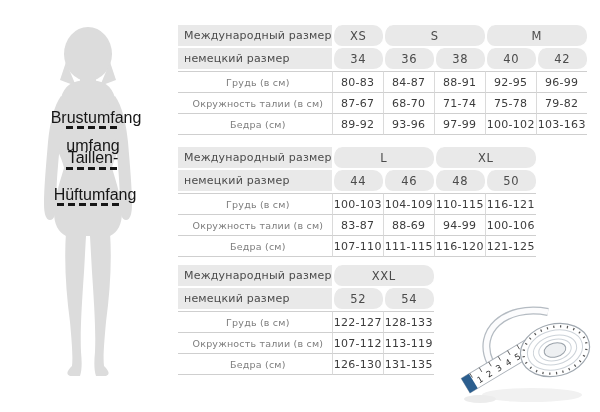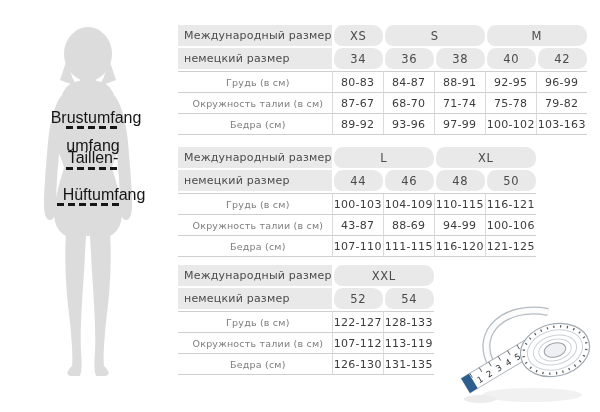--- a/index.html
+++ b/index.html
@@ -28,21 +28,21 @@
   #table-3 { left:178px; top:265px; }
 
   
   #silhouette { position:absolute; left:18px; top:22px; z-index:1; }
   .fig-label {
     position:absolute; z-index:2; font-family:"Liberation Sans", sans-serif;
     font-weight:normal; font-size:16px; line-height:12px; color:#161616; text-align:center;
   }
   #lbl-bust  { left:46px; top:112px; width:100px; }
   #lbl-waist { left:43px; top:140px; width:100px; }
-  #lbl-hips  { left:54px; top:189px; width:100px; }
+  #lbl-hips  { left:45px; top:189px; width:100px; }
   .dash-line {
     position:absolute; z-index:2; height:3px;
     background:repeating-linear-gradient(90deg,#161616 0 7px,transparent 7px 11px);
   }
   #dash-bust  { left:66px; top:126px; width:55px; }
   #dash-waist { left:66px; top:167px; width:52px; }
   #dash-hips  { left:57px; top:203px; width:66px; }
 
   
   #watermark {
@@ -178,21 +178,21 @@
     </tr>
     <tr class="dr first">
       <td class="dlab">Грудь (в см)</td>
       <td class="val">100-103</td>
       <td class="val">104-109</td>
       <td class="val">110-115</td>
       <td class="val">116-121</td>
     </tr>
     <tr class="dr">
       <td class="dlab">Окружность талии (в см)</td>
-      <td class="val">43-87</td>
+      <td class="val">83-87</td>
       <td class="val">88-69</td>
       <td class="val">94-99</td>
       <td class="val">100-106</td>
     </tr>
     <tr class="dr">
       <td class="dlab">Бедра (см)</td>
       <td class="val">107-110</td>
       <td class="val">111-115</td>
       <td class="val">116-120</td>
       <td class="val">121-125</td>

